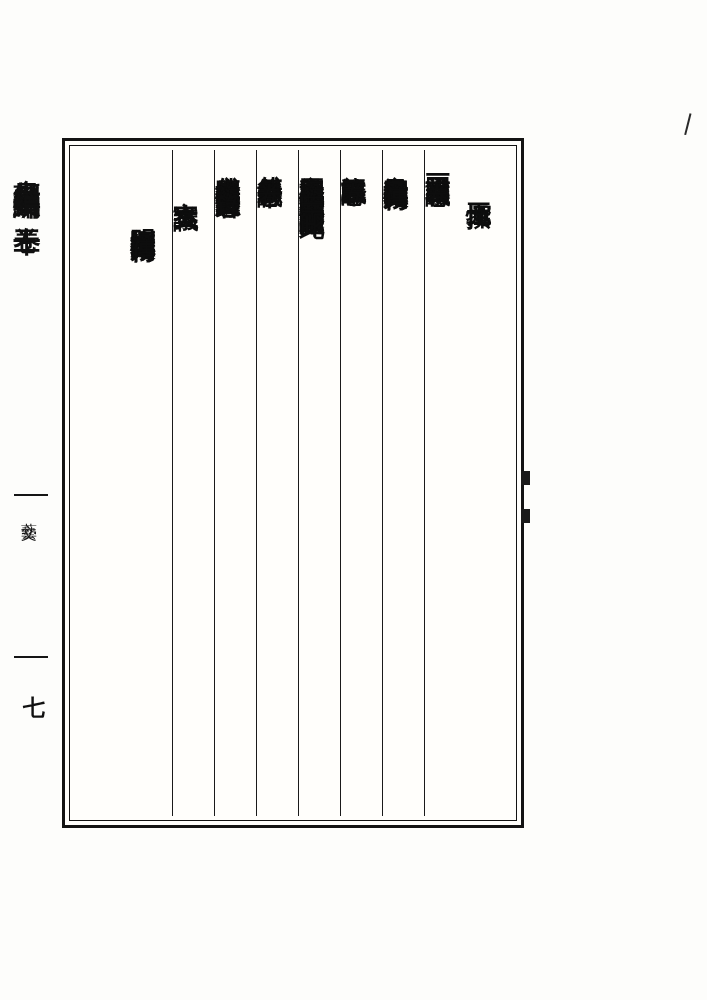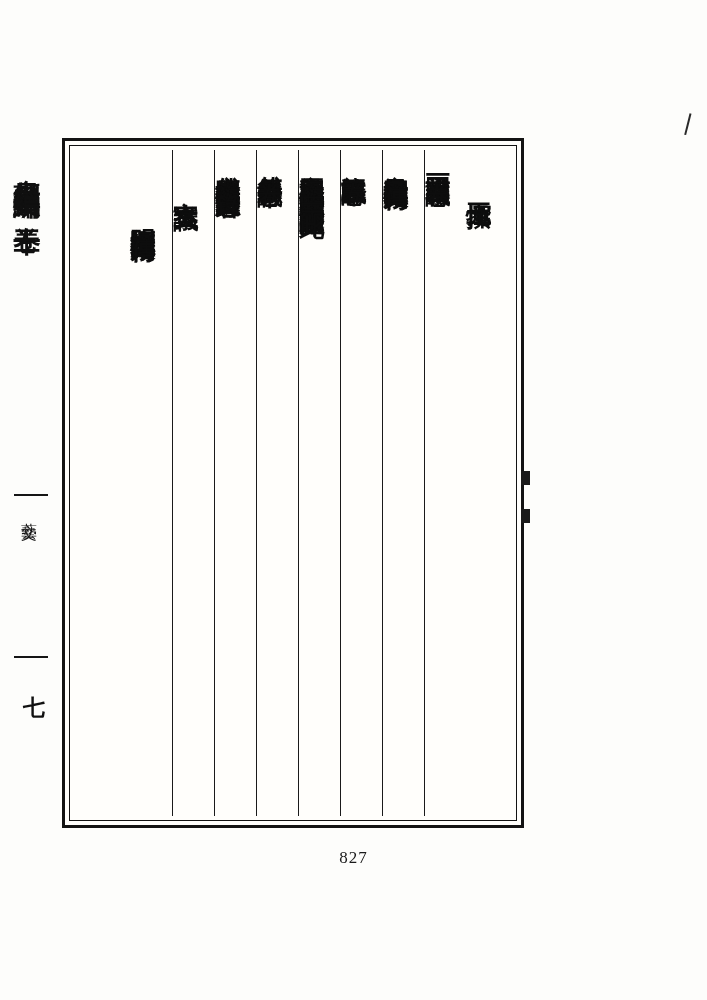--- a/index.html
+++ b/index.html
@@ -231,15 +231,14 @@
     <div class="col w-entry">
       <div class="vtext big indent">宣大奏議</div>
     </div>
 
     <div class="col w-entry">
       <div class="vtext big indent2">明劉源淸撰源淸見人物傳</div>
     </div>
 
   </div>
 
-  <div id="folio">827</div>
 
 </div>
 
 </body></html>

